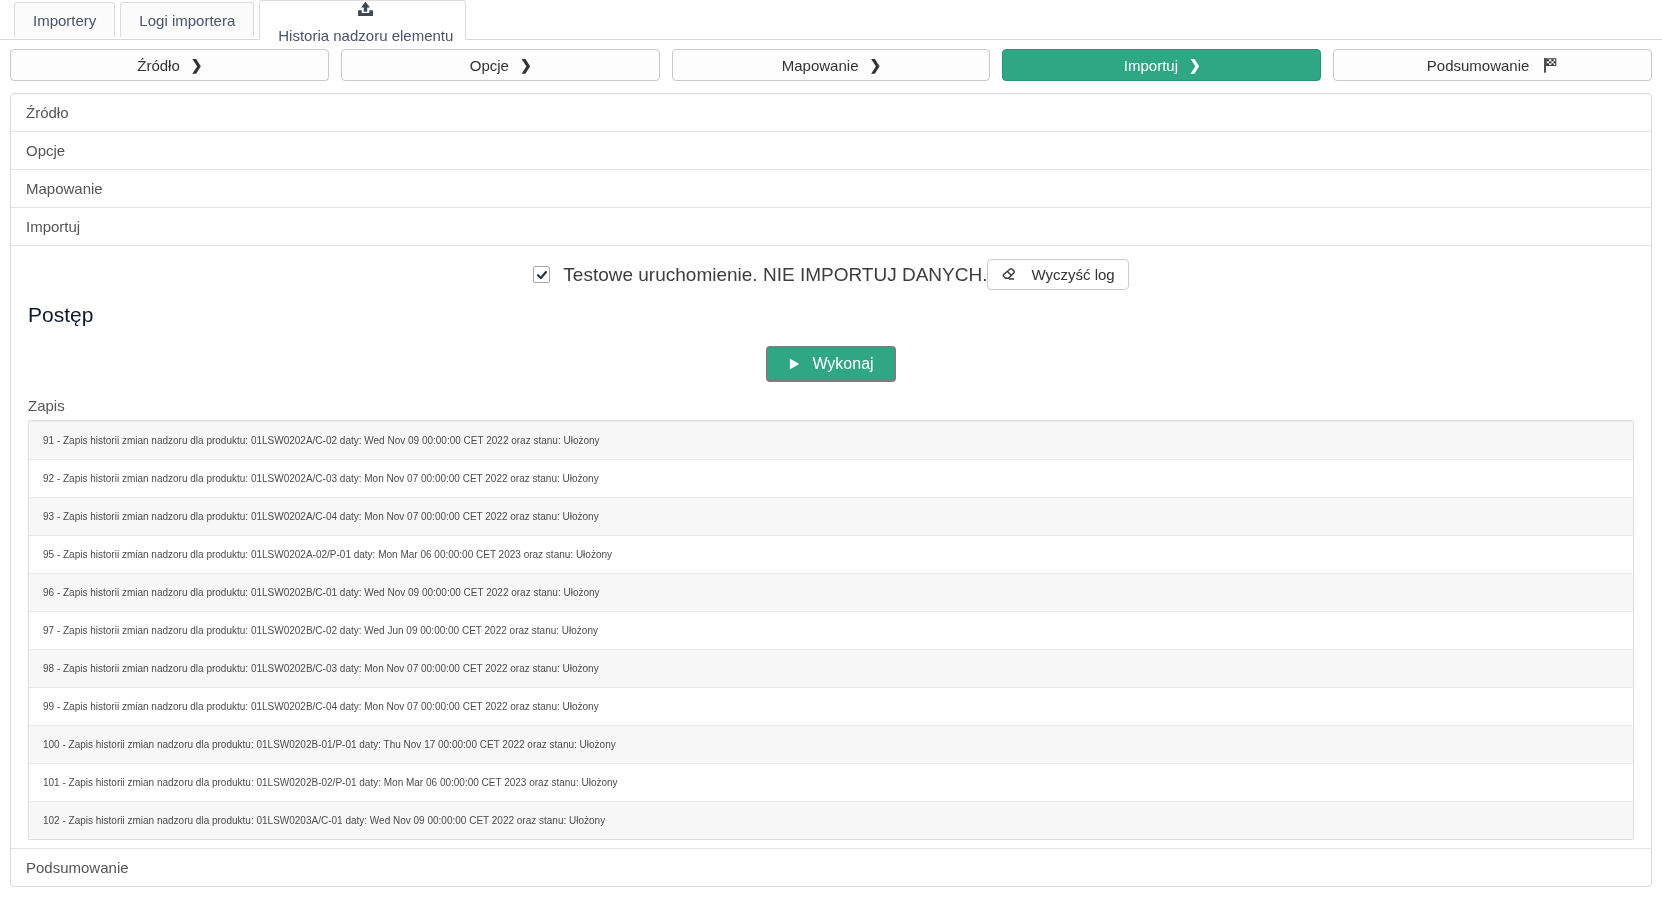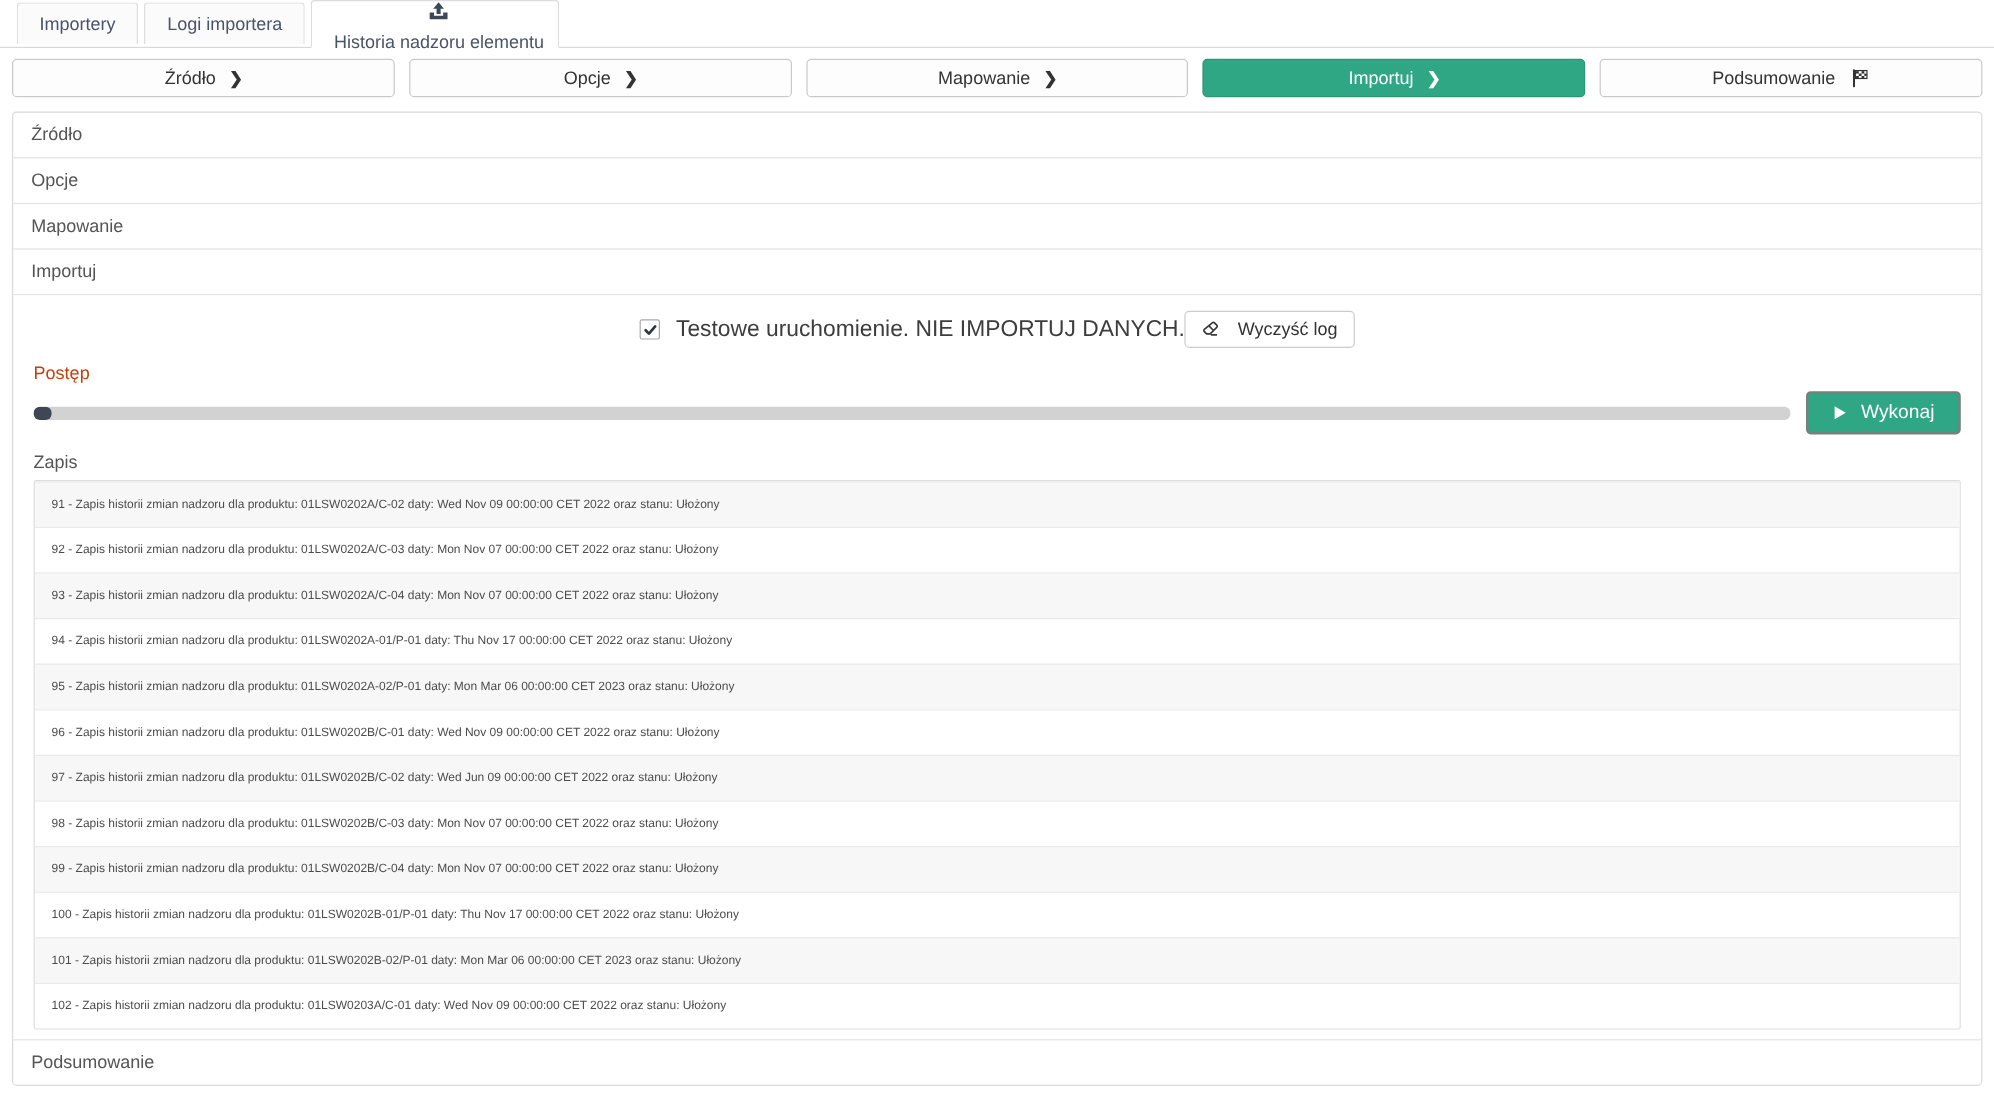--- a/index.html
+++ b/index.html
@@ -128,22 +128,22 @@
     border: 1px solid #ccc;
     border-radius: 4px;
     padding: 6px 13px;
     font-size: 15px;
     color: #333;
     font-family: inherit;
     cursor: pointer;
   }
 
   
-  .progress-label { margin-top: 13px; font-size: 15px; color: #c2410c; }
-  .progress-row { display: flex; align-items: center; gap: 13px; margin-top: 6px; }
+  .progress-label { margin-top: 13px; font-size: 21px; color: #0f172a; }
+  .progress-row { display: flex; align-items: center; gap: 13px; margin-top: 6px; flex-direction: column; }
   .track {
     flex: 1;
     height: 11px;
     background: #d2d2d2;
     border-radius: 5px;
     position: relative;
     overflow: hidden;
   }
   .fill {
     position: absolute; left: 0; top: 0;
@@ -288,21 +288,20 @@
         </span>
         <span>Wykonaj</span>
       </button>
     </div>
 
     <div class="log-label">Zapis</div>
     <div class="logtable">
       <div class="trow">91 - Zapis historii zmian nadzoru dla produktu: 01LSW0202A/C-02 daty: Wed Nov 09 00:00:00 CET 2022 oraz stanu: Ułożony</div>
       <div class="trow">92 - Zapis historii zmian nadzoru dla produktu: 01LSW0202A/C-03 daty: Mon Nov 07 00:00:00 CET 2022 oraz stanu: Ułożony</div>
       <div class="trow">93 - Zapis historii zmian nadzoru dla produktu: 01LSW0202A/C-04 daty: Mon Nov 07 00:00:00 CET 2022 oraz stanu: Ułożony</div>
-      <div class="trow">94 - Zapis historii zmian nadzoru dla produktu: 01LSW0202A-01/P-01 daty: Thu Nov 17 00:00:00 CET 2022 oraz stanu: Ułożony</div>
       <div class="trow">95 - Zapis historii zmian nadzoru dla produktu: 01LSW0202A-02/P-01 daty: Mon Mar 06 00:00:00 CET 2023 oraz stanu: Ułożony</div>
       <div class="trow">96 - Zapis historii zmian nadzoru dla produktu: 01LSW0202B/C-01 daty: Wed Nov 09 00:00:00 CET 2022 oraz stanu: Ułożony</div>
       <div class="trow">97 - Zapis historii zmian nadzoru dla produktu: 01LSW0202B/C-02 daty: Wed Jun 09 00:00:00 CET 2022 oraz stanu: Ułożony</div>
       <div class="trow">98 - Zapis historii zmian nadzoru dla produktu: 01LSW0202B/C-03 daty: Mon Nov 07 00:00:00 CET 2022 oraz stanu: Ułożony</div>
       <div class="trow">99 - Zapis historii zmian nadzoru dla produktu: 01LSW0202B/C-04 daty: Mon Nov 07 00:00:00 CET 2022 oraz stanu: Ułożony</div>
       <div class="trow">100 - Zapis historii zmian nadzoru dla produktu: 01LSW0202B-01/P-01 daty: Thu Nov 17 00:00:00 CET 2022 oraz stanu: Ułożony</div>
       <div class="trow">101 - Zapis historii zmian nadzoru dla produktu: 01LSW0202B-02/P-01 daty: Mon Mar 06 00:00:00 CET 2023 oraz stanu: Ułożony</div>
       <div class="trow">102 - Zapis historii zmian nadzoru dla produktu: 01LSW0203A/C-01 daty: Wed Nov 09 00:00:00 CET 2022 oraz stanu: Ułożony</div>
     </div>
 

